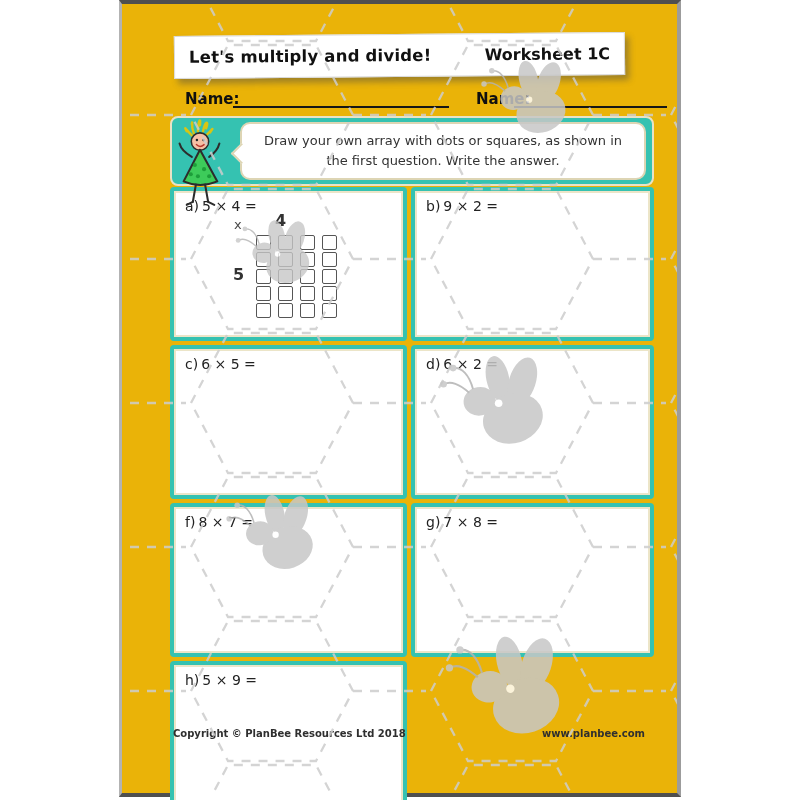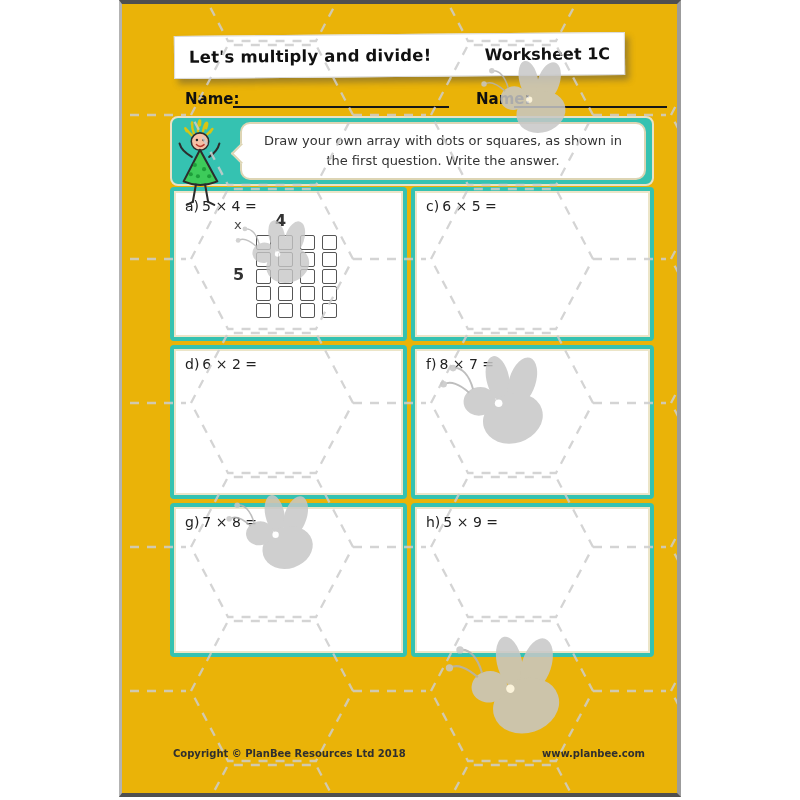--- a/index.html
+++ b/index.html
@@ -68,21 +68,21 @@
   .qlabel .qnum{margin-right:3px;}
 
   
   .arr-x{position:absolute;left:60px;top:26px;font-size:13px;color:#4a4a4a;}
   .arr-cols{position:absolute;left:101px;top:20px;font-size:16px;font-weight:bold;color:#333;}
   .arr-rows{position:absolute;left:59px;top:74px;font-size:16px;font-weight:bold;color:#333;}
   .arr-grid{position:absolute;left:82px;top:44px;display:grid;column-gap:7px;row-gap:2px;}
   .arr-grid .cell{width:15px;height:15px;background:#fff;border:1.6px solid #555;border-radius:2px;box-sizing:border-box;}
 
   
-  .footer{position:absolute;left:51px;right:32px;top:744px;display:flex;justify-content:space-between;z-index:6;}
+  .footer{position:absolute;left:51px;right:32px;top:724px;display:flex;justify-content:space-between;z-index:6;}
   .footer span{font-size:10px;font-weight:bold;color:#2f2f2f;}
 
   
   .hex-overlay{position:absolute;left:0;top:0;width:555px;height:789px;z-index:40;pointer-events:none;opacity:0.85;}
   .bee-overlay{position:absolute;left:0;top:0;width:555px;height:789px;z-index:45;pointer-events:none;}
 </style>
 </head>
 <body>
 
 <div class="canvas">
@@ -161,20 +161,25 @@
             <div class="cell"></div>
             <div class="cell"></div>
             <div class="cell"></div>
             <div class="cell"></div>
             <div class="cell"></div>
             <div class="cell"></div>
             <div class="cell"></div>
           </div>
       </div>
 
+      <div class="qbox">
+        <div class="qlabel">
+          <span class="qnum">b)</span><span>9 × 2 =</span>
+        </div>
+      </div>
 
       <div class="qbox">
         <div class="qlabel">
           <span class="qnum">c)</span><span>6 × 5 =</span>
         </div>
       </div>
 
       <div class="qbox">
         <div class="qlabel">
           <span class="qnum">d)</span><span>6 × 2 =</span>

